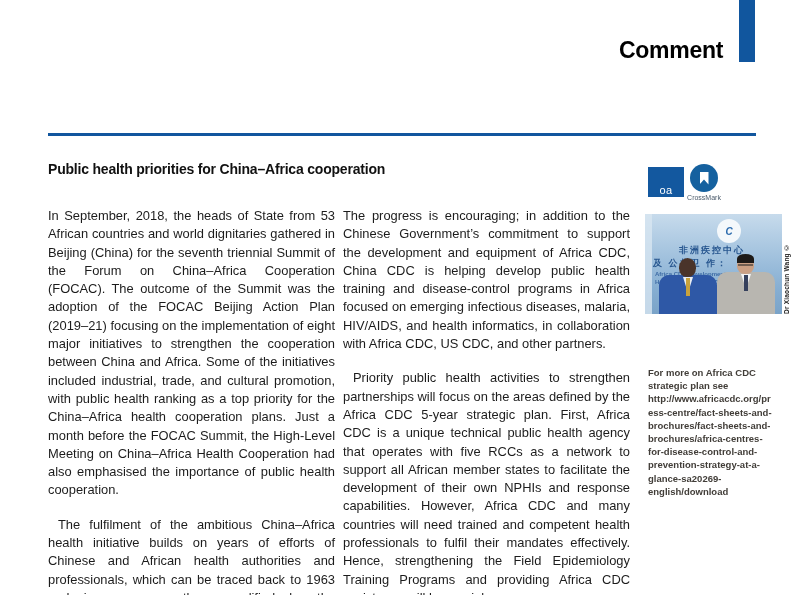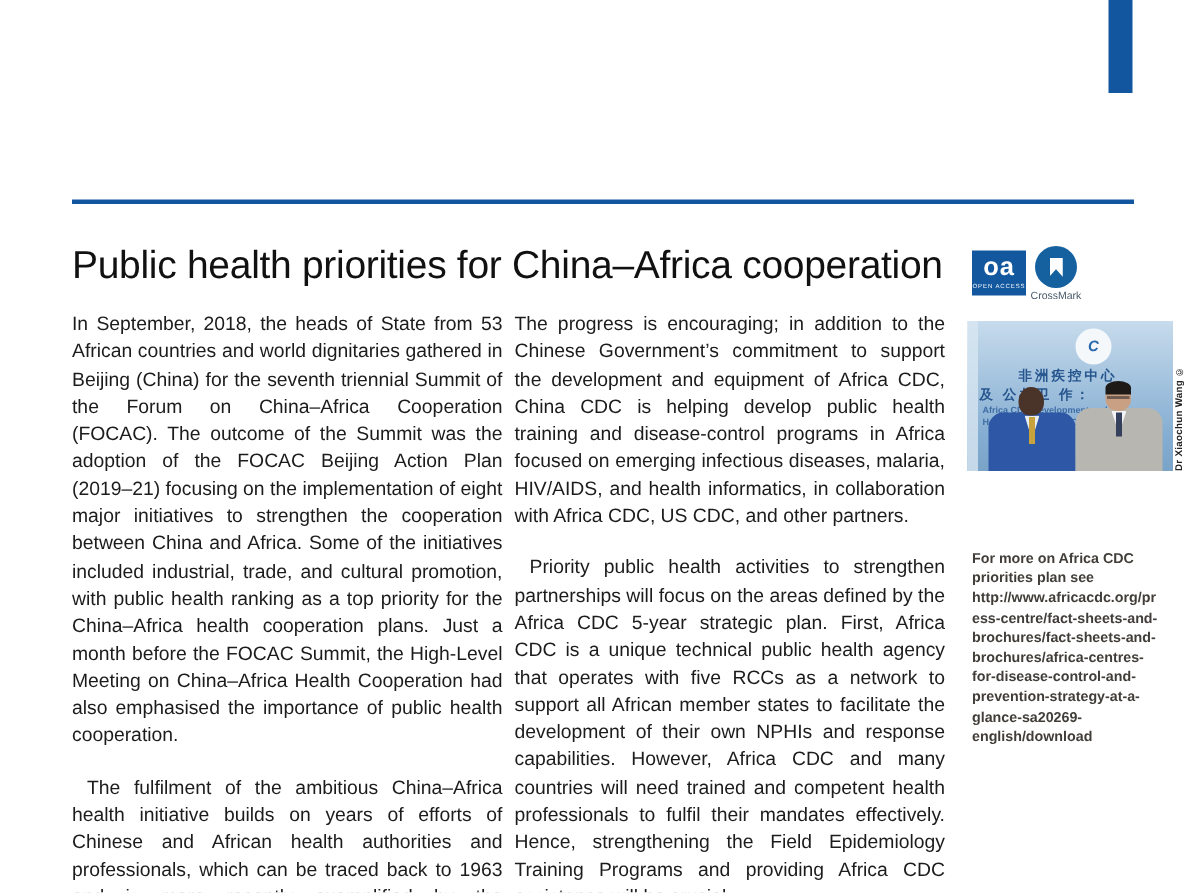--- a/index.html
+++ b/index.html
@@ -8,33 +8,33 @@
     position:relative; width:793px; height:595px; background:#ffffff;
     font-family:"Liberation Sans", sans-serif; overflow:hidden;
   }
   .top-bar { position:absolute; left:739px; top:0; width:16px; height:62px; background:#11569e; }
   .section-label {
     position:absolute; right:70px; top:37px; font-size:23px; font-weight:bold; color:#000;
     letter-spacing:-0.3px;
   }
   .rule { position:absolute; left:48px; top:133px; width:708px; height:3px; background:#11569e; }
   .title {
-    position:absolute; left:48px; top:161px; width:585px; font-size:26px; font-weight:normal;
+    position:absolute; left:48px; top:161px; width:585px; font-size:14px; font-weight:bold;
     color:#111; letter-spacing:-0.2px;
   }
   .col { position:absolute; top:207px; width:287px; font-size:12.9px; line-height:18.3px;
     color:#1c1c1c; text-align:justify; }
   .col-left { left:48px; }
   .col-right { left:343px; }
   .col p + p { text-indent:10px;margin-top:16px; }
 
   
   .oa-badge { position:absolute; left:648px; top:167px; width:36px; height:30px; background:#13589f;
     color:#fff; text-align:center; cursor:pointer; }
-  .oa-badge .oa-text { font-size:17px; font-weight:bold; line-height:19px; letter-spacing:0.5px; display:block; margin-top:1px;}
+  .oa-badge .oa-text { font-size:11px; font-weight:normal; line-height:19px; letter-spacing:0.5px; display:block; margin-top:14px;}
   .oa-badge .oa-sub { font-size:4px; letter-spacing:0.6px; display:block; margin-top:1px; }
   .crossmark { position:absolute; left:687px; top:164px; width:34px; text-align:center; cursor:pointer; }
   .crossmark .cm-circle { width:28px; height:28px; border-radius:50%; background:#15619f; margin:0 auto;
     display:flex; align-items:center; justify-content:center; }
   .crossmark .cm-bookmark { width:9px; height:13px; background:#fff;
     clip-path:polygon(0 0, 100% 0, 100% 100%, 50% 62%, 0 100%); }
   .crossmark .cm-label { font-size:7px; color:#4a5a6a; margin-top:2px; display:block; }
 
   
   .figure { position:absolute; left:645px; top:214px; width:137px; height:100px; overflow:hidden;
@@ -75,20 +75,21 @@
     font-weight:bold; color:#413d38; overflow-wrap:break-word; word-break:break-word;
   }
   .side-note .note-link { color:#413d38; text-decoration:none; cursor:pointer; }
 </style>
 </head>
 <body>
 
 <div class="page">
 
   <div class="top-bar"></div>
+  <div class="section-label">Comment</div>
   <div class="rule"></div>
 
   <h1 class="title">Public health priorities for China–Africa cooperation</h1>
 
   <div class="col col-left">
     <p>In September, 2018, the heads of State from 53 African countries and world dignitaries gathered in Beijing (China) for the seventh triennial Summit of the Forum on China–Africa Cooperation (FOCAC). The outcome of the Summit was the adoption of the FOCAC Beijing Action Plan (2019–21) focusing on the implementation of eight major initiatives to strengthen the cooperation between China and Africa. Some of the initiatives included industrial, trade, and cultural promotion, with public health ranking as a top priority for the China–Africa health cooperation plans. Just a month before the FOCAC Summit, the High-Level Meeting on China–Africa Health Cooperation had also emphasised the importance of public health cooperation.</p>
     <p>The fulfilment of the ambitious China–Africa health initiative builds on years of efforts of Chinese and African health authorities and professionals, which can be traced back to 1963 and is more recently exemplified by the collaborating public health teams in Sierra Leone, in 2014.¹ Public health security is a crucial component of this collaboration.</p>
   </div>
 
   <div class="col col-right">
@@ -128,15 +129,15 @@
       <div class="mr-body"></div>
       <div class="mr-shirt"></div>
       <div class="mr-tie"></div>
       <div class="mr-head"></div>
       <div class="mr-hair"></div>
       <div class="mr-glasses"></div>
     </div>
   </div>
   <div class="fig-credit">Dr Xiaochun Wang ©</div>
 
-  <div class="side-note"><span>For more on Africa CDC priorities plan</span><span class="note-link"> see http://www.africacdc.org/press-centre/fact-sheets-and-brochures/fact-sheets-and-brochures/africa-centres-for-disease-control-and-prevention-strategy-at-a-glance-sa20269-english/download</span></div>
+  <div class="side-note"><span>For more on Africa CDC strategic plan</span><span class="note-link"> see http://www.africacdc.org/press-centre/fact-sheets-and-brochures/fact-sheets-and-brochures/africa-centres-for-disease-control-and-prevention-strategy-at-a-glance-sa20269-english/download</span></div>
 
 </div>
 
 </body></html>

